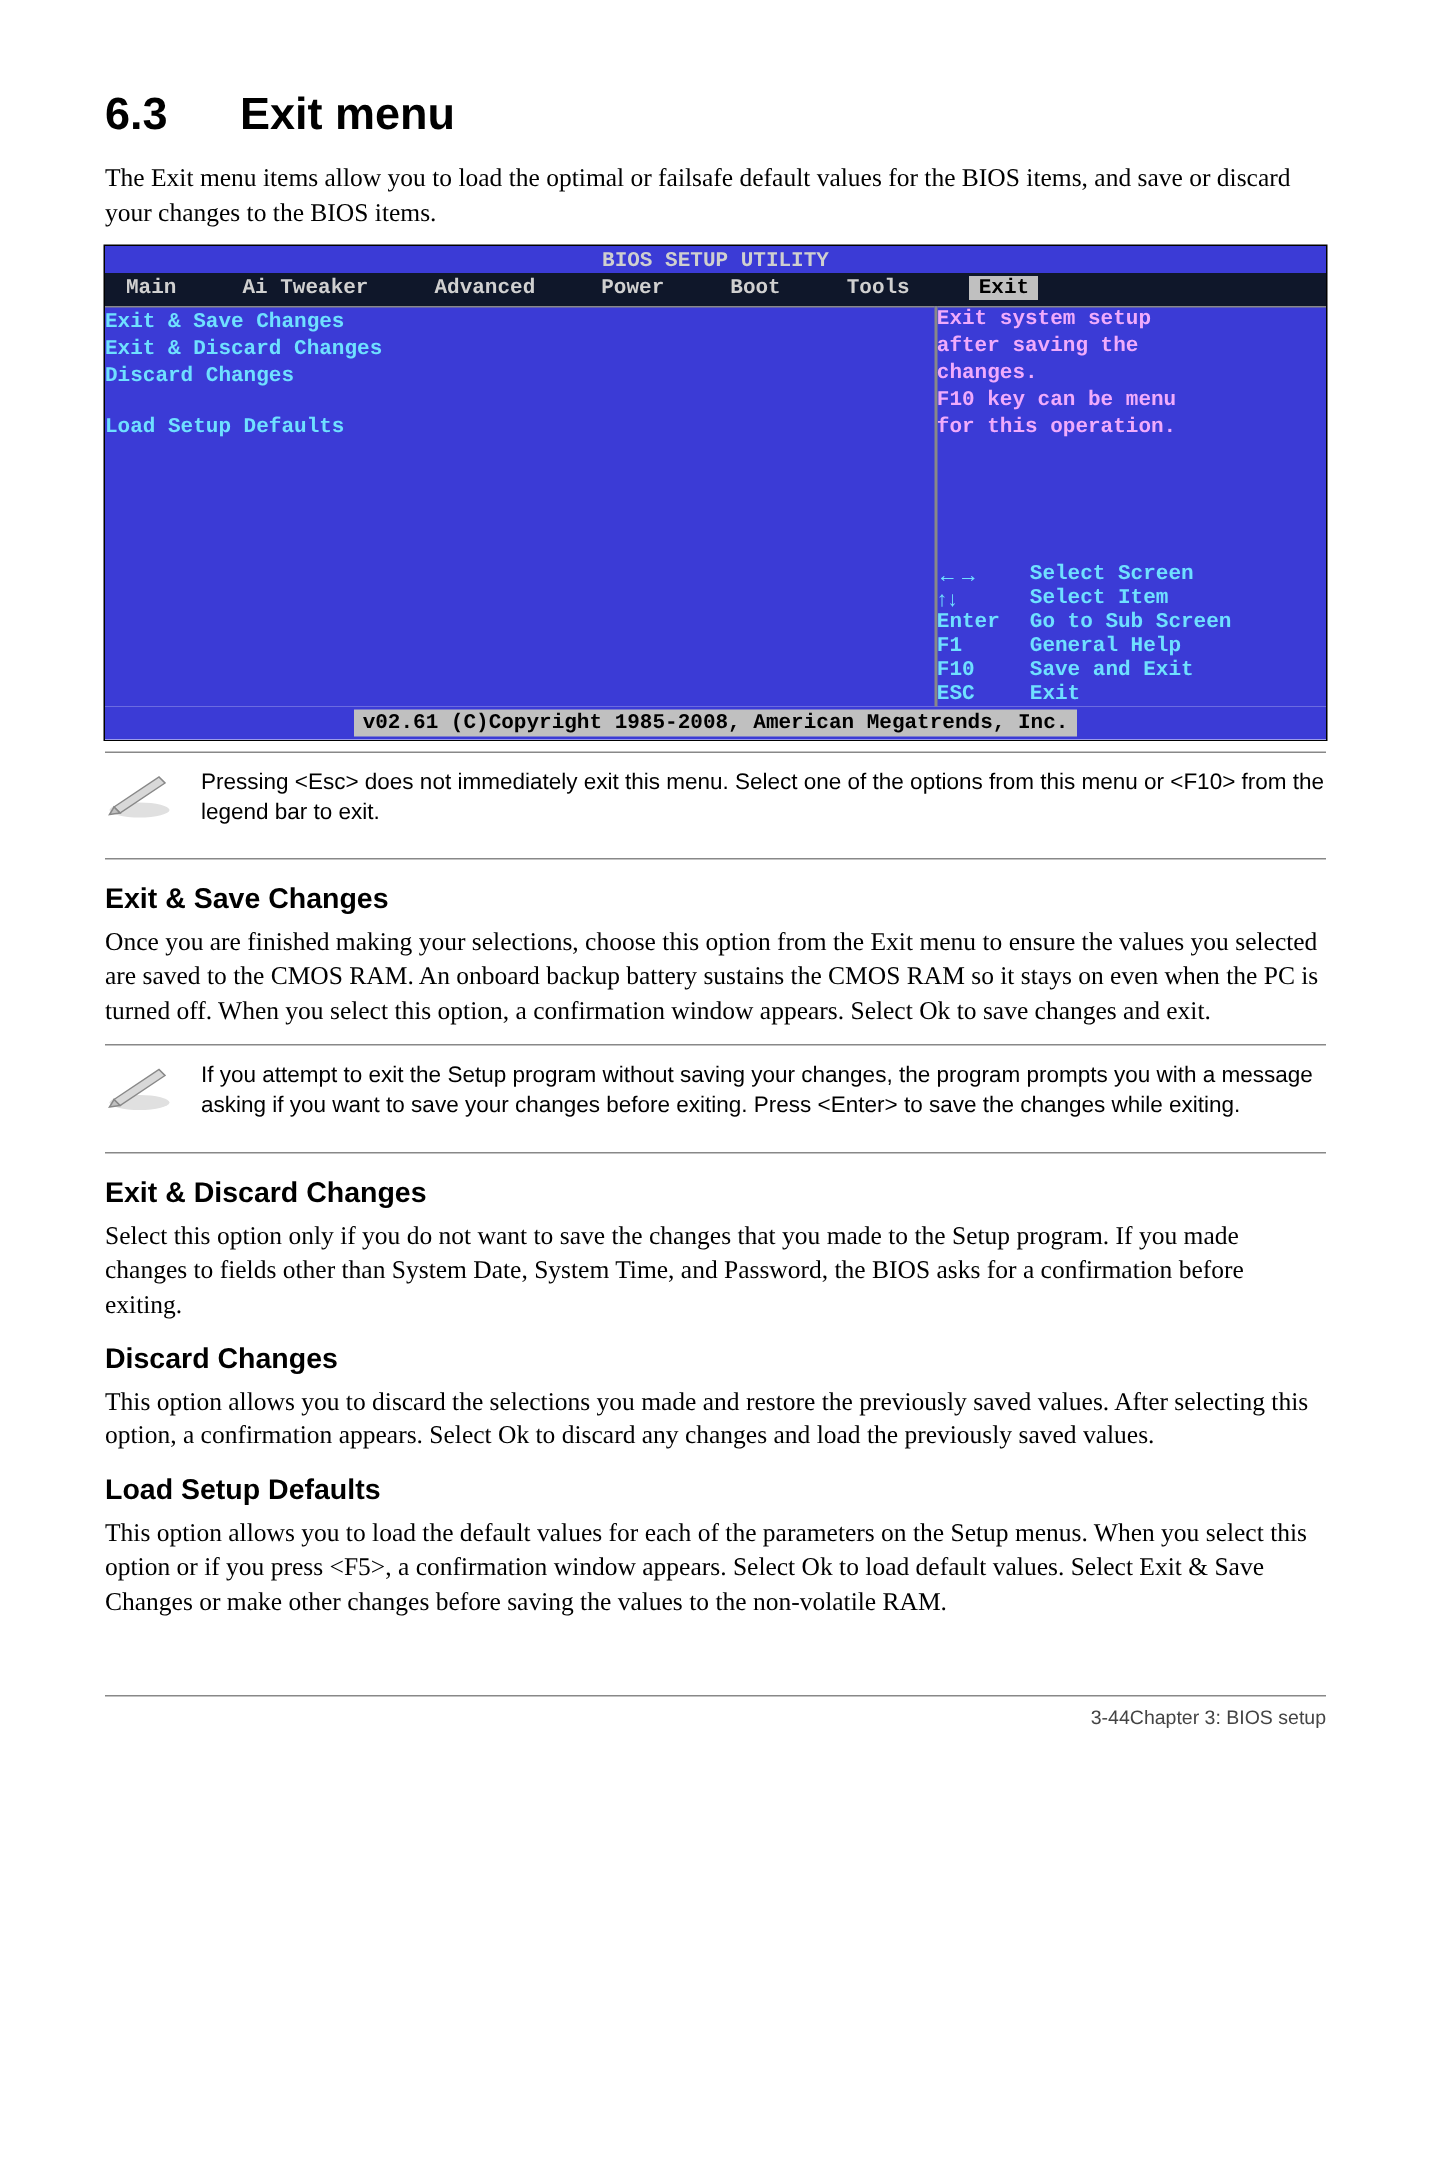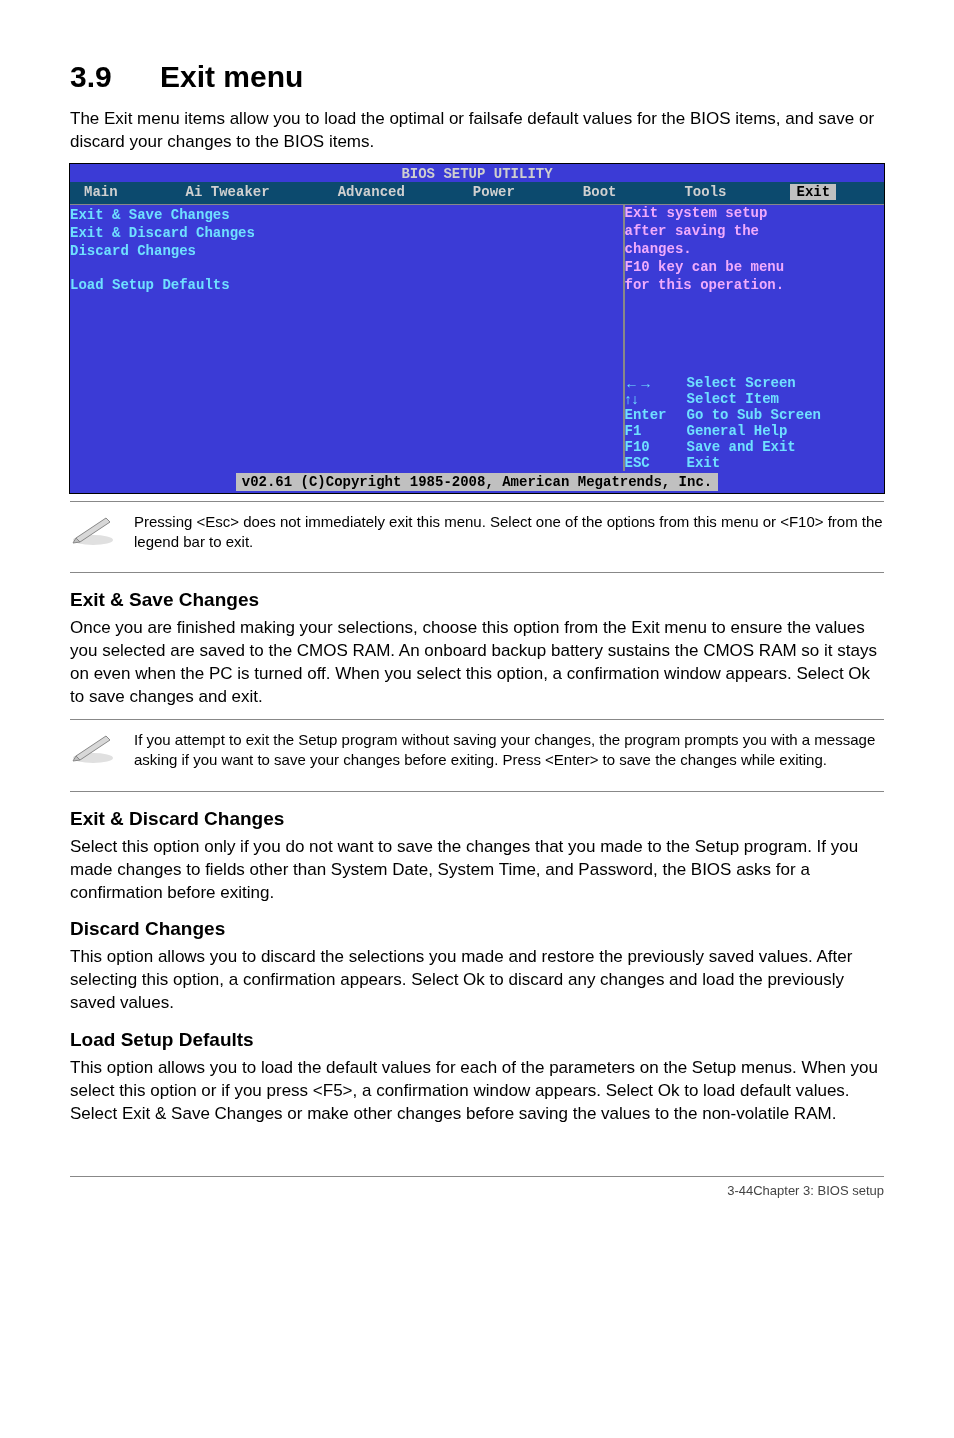--- a/index.html
+++ b/index.html
@@ -17,44 +17,44 @@
     font-size: 30px;
     font-weight: bold;
     margin: 0 0 14px 0;
     font-family: Verdana, Arial, sans-serif;
   }
   h1 .num { display:inline-block; width:90px; }
   p.body {
     font-size: 17px;
     line-height: 1.35;
     margin: 0 0 10px 0;
+    font-family: Liberation Serif, serif;
   }
   .bios-box {
     width: 100%;
     border-collapse: collapse;
     font-family: "Courier New", monospace;
     font-size: 14px;
     font-weight: bold;
     color: #fff;
     box-shadow: 0 0 0 1px #000;
     margin: 6px 0 8px 0;
   }
   .bios-title-row td {
     background: #3b3bd6;
     color: #cfcfcf;
     text-align: center;
     padding: 2px 0 0 0;
     border: none;
   }
   .tab-row td { padding: 0; }
   .tab-bar {
-    background: #0c4a6e;
+    background: #0f172a;
     display: flex;
     padding: 2px 10px 4px 10px;
-    gap: 24px;
   }
   .tab-bar span {
     color: #d0d0d0;
     padding: 0 4px;
     margin-right: 36px;
     white-space: nowrap;
   }
   .tab-bar span.active {
     background: #c0c0c0;
     color: #000;
@@ -122,21 +122,21 @@
     margin-top: 50px;
     padding-top: 6px;
   }
 </style>
 </head>
 <body>
 
 <div class="page">
 
   <h1 class="section-title">
-    <span class="num">3.9</span><span>Exit menu</span>
+    <span class="num">6.3</span><span>Exit menu</span>
   </h1>
 
   <p class="body">The Exit menu items allow you to load the optimal or failsafe default values for the BIOS items, and save or discard your changes to the BIOS items.</p>
 
   <table class="bios-box">
     <tbody>
         <tr class="bios-title-row">
           <td colspan="2">BIOS SETUP UTILITY</td>
         </tr>
     <tr class="tab-row">

